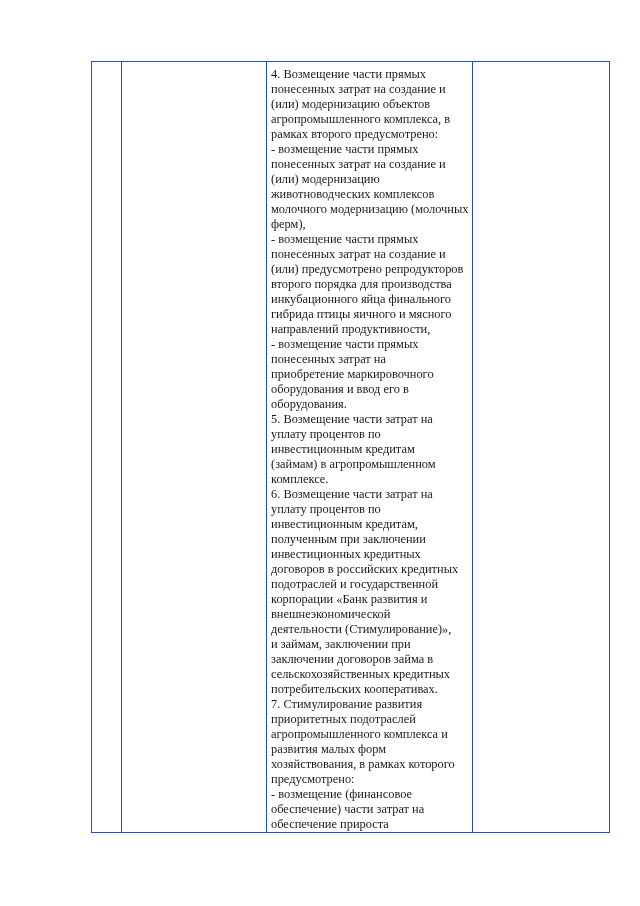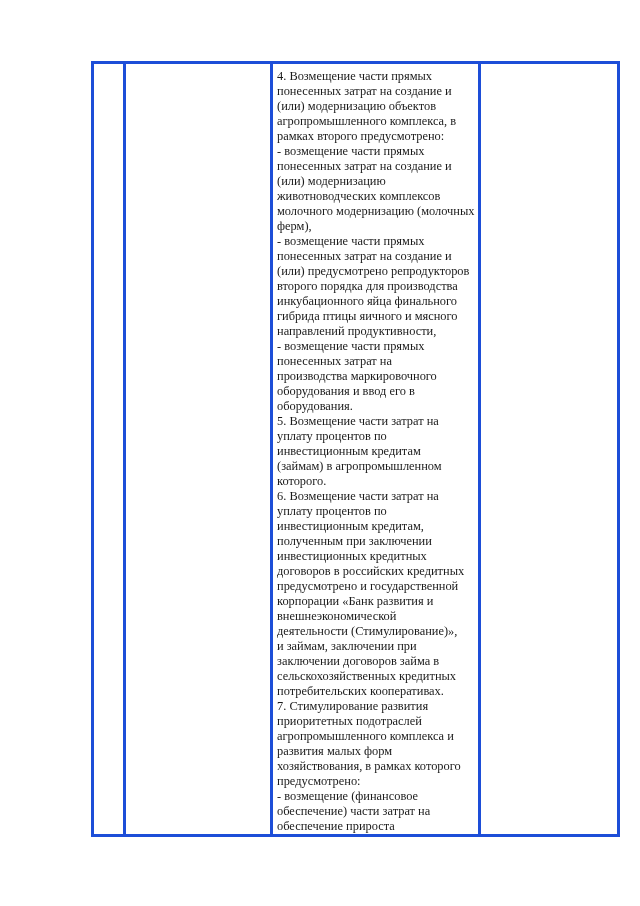--- a/index.html
+++ b/index.html
@@ -4,21 +4,21 @@
 <style>
   html, body { margin: 0; padding: 0; background: #ffffff; }
   body { width: 640px; height: 906px; position: relative; overflow: hidden; }
   .page { position: absolute; left: 0; top: 0; width: 640px; height: 906px; background: #fff; }
   table.doc {
     position: absolute; left: 91px; top: 61px;
     border-collapse: collapse; table-layout: fixed;
     width: 519px; height: 769px;
   }
   table.doc td {
-    border: 3px solid #1d4ed8;
+    border: 1px solid #1d4ed8;
     vertical-align: top; padding: 0;
   }
   td.c1 { width: 29px; }
   td.c2 { width: 144px; }
   td.c3 { width: 205px; }
   td.c4 { width: 136px; }
   .cell-text {
     font-family: "Liberation Serif", "DejaVu Serif", serif;
     font-size: 12.4px; line-height: 15px; color: #1a1a1a;
     padding: 5px 0 0 4px;
@@ -49,35 +49,35 @@
               <span class="line">ферм),</span>
               <span class="line">- возмещение части прямых</span>
               <span class="line">понесенных затрат на создание и</span>
               <span class="line">(или) предусмотрено репродукторов</span>
               <span class="line">второго порядка для производства</span>
               <span class="line">инкубационного яйца финального</span>
               <span class="line">гибрида птицы яичного и мясного</span>
               <span class="line">направлений продуктивности,</span>
               <span class="line">- возмещение части прямых</span>
               <span class="line">понесенных затрат на</span>
-              <span class="line">производства маркировочного</span>
+              <span class="line">приобретение маркировочного</span>
               <span class="line">оборудования и ввод его в</span>
               <span class="line">оборудования.</span>
               <span class="line">5. Возмещение части затрат на</span>
               <span class="line">уплату процентов по</span>
               <span class="line">инвестиционным кредитам</span>
               <span class="line">(займам) в агропромышленном</span>
-              <span class="line">которого.</span>
+              <span class="line">комплексе.</span>
               <span class="line">6. Возмещение части затрат на</span>
               <span class="line">уплату процентов по</span>
               <span class="line">инвестиционным кредитам,</span>
               <span class="line">полученным при заключении</span>
               <span class="line">инвестиционных кредитных</span>
               <span class="line">договоров в российских кредитных</span>
-              <span class="line">предусмотрено и государственной</span>
+              <span class="line">подотраслей и государственной</span>
               <span class="line">корпорации «Банк развития и</span>
               <span class="line">внешнеэкономической</span>
               <span class="line">деятельности (Стимулирование)»,</span>
               <span class="line">и займам, заключении при</span>
               <span class="line">заключении договоров займа в</span>
               <span class="line">сельскохозяйственных кредитных</span>
               <span class="line">потребительских кооперативах.</span>
               <span class="line">7. Стимулирование развития</span>
               <span class="line">приоритетных подотраслей</span>
               <span class="line">агропромышленного комплекса и</span>

